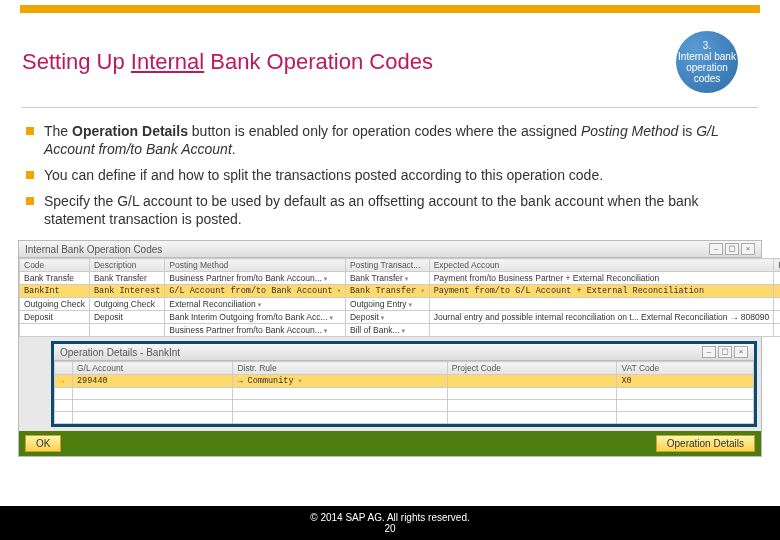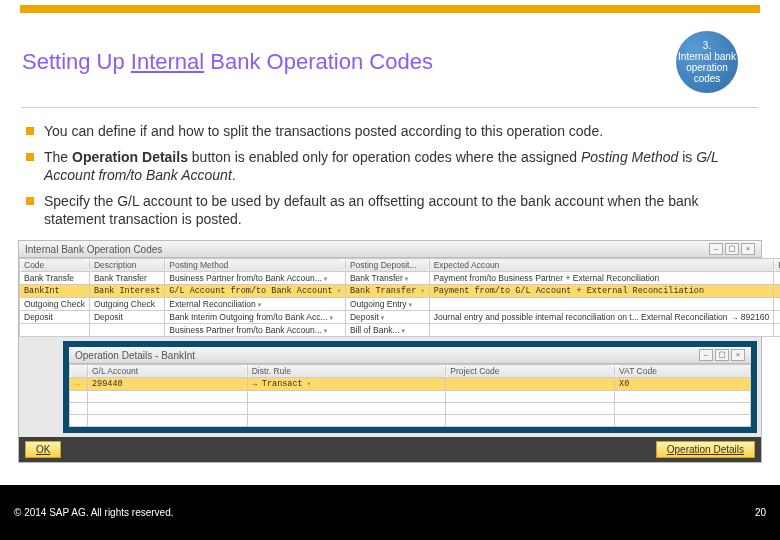--- a/index.html
+++ b/index.html
@@ -16,21 +16,21 @@
     height: 8px; background: #f0a600;
     margin: 5px 20px 0 20px;
   }
   .header {
     display: flex; align-items: center;
     margin: 18px 22px 4px 22px;
     border-bottom: 1px solid #ccc;
     padding-bottom: 14px;
   }
   .title {
-    font-size: 22px; font-weight: 400; color: #8b5cf6;
+    font-size: 22px; font-weight: 400; color: #be185d;
     flex: 1;
   }
   .title .u { text-decoration: underline; }
   .step-badge {
     width: 62px; height: 62px;
     border-radius: 50%;
     background: radial-gradient(circle at 30% 30%, #5a9bd5, #2e6fa8);
     color: #fff; font-size: 10px; line-height: 11px;
     display: flex; flex-direction: column;
     align-items: center; justify-content: center;
@@ -76,49 +76,48 @@
   table.grid th, table.grid td {
     border: 1px solid #ccc;
     padding: 1px 4px;
     font-size: 8.5px;
     text-align: left;
     height: 12px;
     overflow: hidden; white-space: nowrap;
   }
   table.grid th {
     background: linear-gradient(#f4f4f4,#e4e4e4);
-    color: #555; font-weight: normal; border-radius: 6px;
+    color: #555; font-weight: normal;
   }
   tr.sel td { background: #ffd96a !important; font-family: Liberation Mono, monospace; }
   .subpanel {
-    margin: 4px 4px 4px 44px;
-    border: 6px solid #0c4a6e;
+    margin: 4px 4px 4px 32px;
+    border: 3px solid #0c4a6e;
     background: #e8e8e8;
   }
   .btnrow {
     display: flex; gap: 6px;
     padding: 4px 6px;
-    background: #404040;
+    background: #4d7c0f;
     align-items: center;
-    text-decoration: underline;
   }
   .btn {
     background: linear-gradient(#fff3b0,#fbd24a);
     border: 1px solid #c9a227;
     padding: 2px 10px;
     font-size: 10px;
     color: #333;
   }
   .btnrow .spacer { flex: 1; }
   .footer {
     position: absolute; bottom: 0; left: 0; right: 0;
     background: #000; color: #fff;
     font-size: 10px;
-    padding: 22px 14px;
-    display: flex; align-items: center;
+    padding: 6px 14px;
+    display: flex; align-items: center; flex-direction: column;
   }
   .footer .spacer { flex: 1; }
   .dd::after { content: " ▾"; color:#888; font-size:7px; }
   .yarrow { color:#d49000; font-weight:bold; }
 </style>
 </head>
 <body>
 
 <div class="goldbar"></div>
 
@@ -128,25 +127,25 @@
   </div>
   <div class="step-badge">
     <div>3.</div>
     <div>Internal bank operation codes</div>
   </div>
 </div>
 
 <div class="bullets">
   <div class="bullet">
     <div class="mark"></div>
-    <div>You can define if and how to split the transactions posted according to this operation code.</div>
+    <div id="b0">The <b>Operation Details</b> button is enabled only for operation codes where the assigned <i>Posting Method</i> is <i>G/L Account from/to Bank Account</i>.</div>
   </div>
   <div class="bullet">
     <div class="mark"></div>
-    <div id="b0">The <b>Operation Details</b> button is enabled only for operation codes where the assigned <i>Posting Method</i> is <i>G/L Account from/to Bank Account</i>.</div>
+    <div>You can define if and how to split the transactions posted according to this operation code.</div>
   </div>
   <div class="bullet">
     <div class="mark"></div>
     <div>Specify the G/L account to be used by default as an offsetting account to the bank account when the bank statement transaction is posted.</div>
   </div>
 </div>
 
 <div class="panel">
   <div class="panel-title">
     <span>Internal Bank Operation Codes</span>
@@ -154,21 +153,21 @@
     <span class="winbtn">–</span>
     <span class="winbtn">▢</span>
     <span class="winbtn">×</span>
   </div>
   <table class="grid">
     <thead>
         <tr id="gridhead">
           <th>Code</th>
           <th>Description</th>
           <th>Posting Method</th>
-          <th>Posting Deposit...</th>
+          <th>Posting Transact...</th>
           <th>Expected Accoun</th>
           <th>Fee Account</th>
         </tr>
       </thead>
     <tbody id="gridbody">
         <tr>
           <td>Bank Transfe</td>
           <td>Bank Transfer</td>
           <td class="dd">Business Partner from/to Bank Accoun...</td>
           <td class="dd">Bank Transfer</td>
@@ -189,21 +188,21 @@
           <td class="dd">External Reconciliation</td>
           <td class="dd">Outgoing Entry</td>
           <td></td>
           <td></td>
         </tr>
         <tr>
           <td>Deposit</td>
           <td>Deposit</td>
           <td class="dd">Bank Interim Outgoing from/to Bank Acc...</td>
           <td class="dd">Deposit</td>
-          <td>Journal entry and possible internal reconciliation on t...  External Reconciliation   → 892160</td>
+          <td>Journal entry and possible internal reconciliation on t...  External Reconciliation   → 808090</td>
           <td></td>
         </tr>
         <tr>
           <td></td>
           <td></td>
           <td class="dd">Business Partner from/to Bank Accoun...</td>
           <td class="dd">Bill of Bank...</td>
           <td></td>
           <td></td>
         </tr>
@@ -225,21 +224,21 @@
             <th>G/L Account</th>
             <th>Distr. Rule</th>
             <th>Project Code</th>
             <th>VAT Code</th>
           </tr>
         </thead>
       <tbody>
         <tr class="sel">
           <td style="width:18px"><span class="yarrow">→</span></td>
           <td>299440</td>
-          <td class="dd">→ Transact</td>
+          <td class="dd">→ Community</td>
           <td></td>
           <td>X0</td>
         </tr>
         <tr>
             <td></td>
             <td></td>
             <td></td>
             <td></td>
             <td></td>
           </tr>

